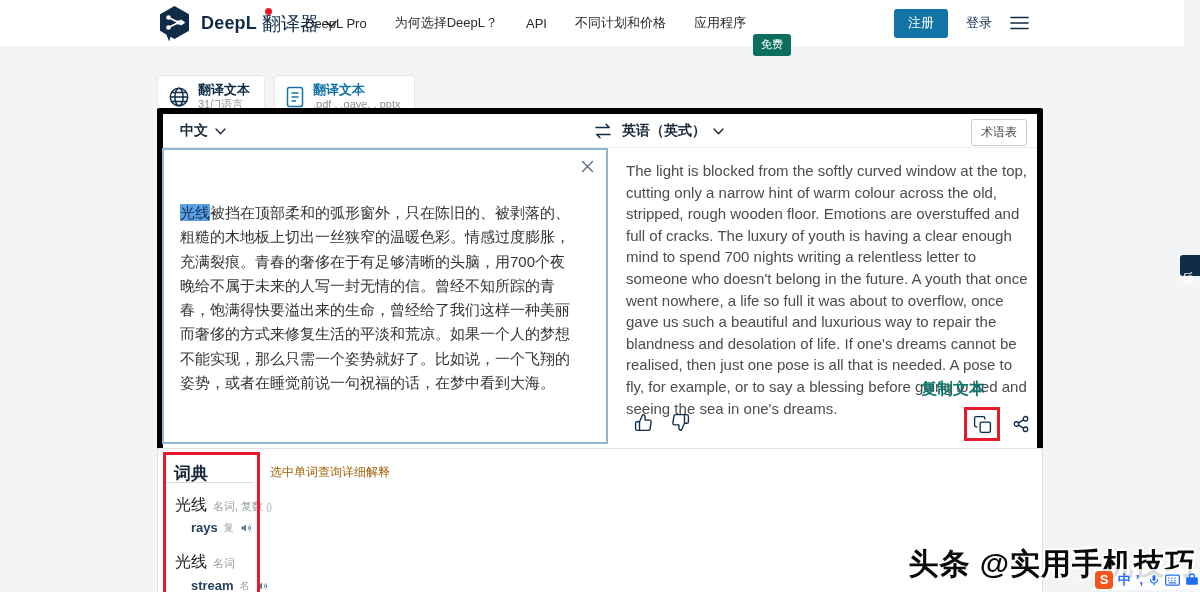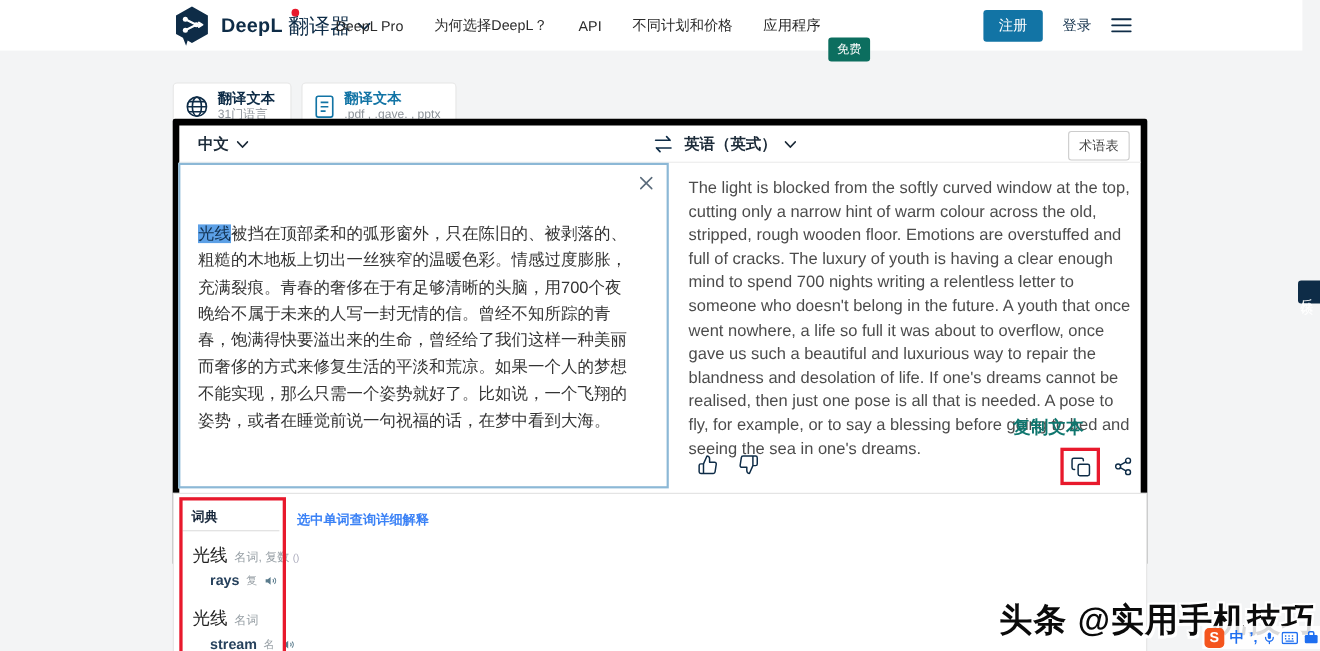--- a/index.html
+++ b/index.html
@@ -48,23 +48,23 @@
   .target-panel { position:absolute; left:445px; top:34px; width:440px; height:294px; }
   .target-text { position:absolute; left:18px; top:12px; width:408px; font-size:15px; line-height:1.44; color:#4c4c4c; }
   .copy-label { position:absolute; right:63px; bottom:42px; font-size:16px; color:#0f766e; font-weight:bold; }
   .rate-icons { position:absolute; left:24px; bottom:8px; display:flex; gap:14px; }
   .icon-btn { cursor:pointer; background:none; border:none; padding:2px; }
   .copy-wrap { position:absolute; right:48px; bottom:1px; width:36px; height:34px; border:3px solid #e8192c; display:flex; align-items:center; justify-content:center; }
   .share-btn { position:absolute; right:16px; bottom:7px; }
 
   
   .dict-card { position:absolute; left:157px; top:448px; width:886px; height:160px; background:#fff; border:1px solid #e2e2e2; }
-  .dict-title { position:absolute; left:16px; top:13px; font-size:12px; font-weight:bold; color:#16263a; }
+  .dict-title { position:absolute; left:16px; top:13px; font-size:17px; font-weight:bold; color:#16263a; }
   .dict-divider { position:absolute; left:8px; top:33px; width:88px; height:1px; background:#ddd; }
-  .dict-hint { position:absolute; left:112px; top:15px; font-size:12px; font-weight:bold; color:#3b82f6; }
+  .dict-hint { position:absolute; left:112px; top:15px; font-size:12px; font-weight:normal; color:#a16207; }
   .dict-entry-word { position:absolute; font-size:16px; color:#222; }
   .dict-pos { font-size:11px; color:#98a0a6; font-weight:normal; margin-left:6px; }
   .dict-note { font-size:9px; color:#aab; margin-left:3px; }
   .dict-trans { position:absolute; font-size:13px; font-weight:bold; color:#26415c; display:flex; align-items:center; gap:6px; cursor:pointer; }
   .dict-tag { font-size:10px; color:#98a0a6; font-weight:normal; }
   .dict-redbox { position:absolute; left:5px; top:3px; width:97px; height:170px; border:3px solid #e8192c; pointer-events:none; }
 
   
   .feedback { position:absolute; right:0; top:255px; width:20px; background:#0e2c47; color:#fff; font-size:12px; padding:7px 4px 8px; border-radius:3px 0 0 3px; writing-mode:vertical-rl; letter-spacing:3px; text-align:center; cursor:pointer; }
 

